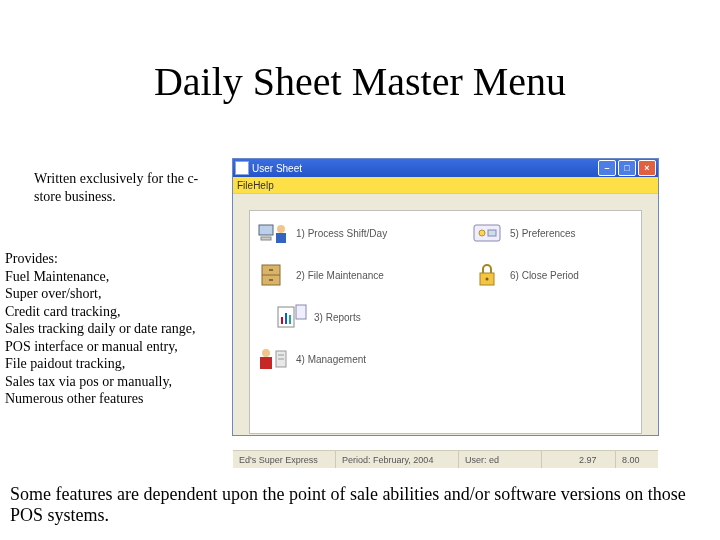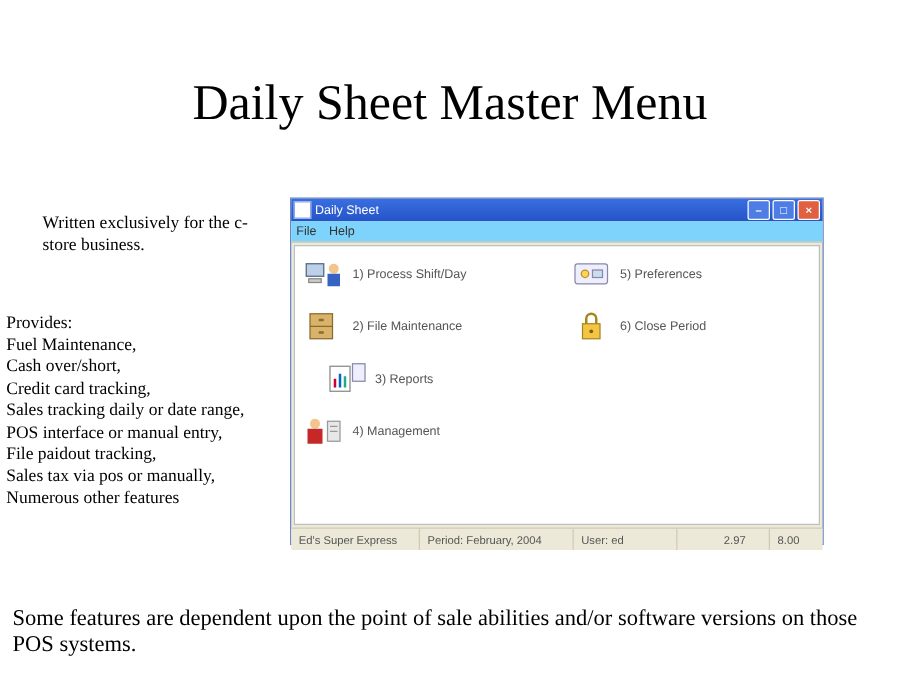--- a/index.html
+++ b/index.html
@@ -10,56 +10,56 @@
   .features .hdr{display:block;}
   .footnote{position:absolute;top:484px;left:10px;font-size:18px;}
   
   .appwin{position:absolute;top:158px;left:232px;width:425px;height:276px;border:1px solid #6b89c8;font-family:Tahoma,Arial,sans-serif;font-size:10px;color:#000;background:#ece9d8;}
   .titlebar{height:18px;background:linear-gradient(#3a6ee0,#2454c8);display:flex;align-items:center;padding:0 2px;}
   .titlebar .appicon{width:12px;height:12px;background:#fff;border:1px solid #8aa6e0;margin-right:3px;}
   .titlebar .t{color:#fff;font-size:10px;flex:1;}
   .winbtn{width:16px;height:14px;margin-left:2px;border:1px solid #fff;border-radius:2px;display:flex;align-items:center;justify-content:center;font-size:9px;font-weight:bold;color:#fff;}
   .winbtn.min,.winbtn.max{background:#4e7de6;}
   .winbtn.cls{background:#e06040;}
-  .menubar{height:16px;background:#7dd3fc;border-bottom:1px solid #cfcab8;display:flex;align-items:center;padding-left:4px;gap:10px;font-size:10px;color:#333;}
-  .client{position:relative;height:222px;background:#fff;border:1px solid #bfbfbf;margin:2px;}
+  .menubar{height:16px;background:#fde047;border-bottom:1px solid #cfcab8;display:flex;align-items:center;padding-left:4px;font-size:10px;color:#333;}
+  .client{position:relative;height:222px;background:#fff;border:1px solid #bfbfbf;margin:16px;}
   .menuitem{position:absolute;display:flex;align-items:center;gap:6px;}
   .menuitem .ico{width:34px;height:28px;border:0;}
   .menuitem .lbl{font-size:10px;color:#555;white-space:nowrap;}
   
   .ico svg{width:34px;height:28px;}
   .statusbar{height:17px;background:#ece9d8;border-top:1px solid #cfcab8;display:flex;align-items:center;font-size:9px;color:#555;}
   .sb-cell{border-right:1px solid #cfcab8;padding:0 6px;height:100%;display:flex;align-items:center;}
   .sb-spacer{flex:1;}
 </style>
 </head>
 <body>
 
 <div class="slide">
   <div class="title">Daily Sheet Master Menu</div>
   <div class="tagline">Written exclusively for the c-store business.</div>
 
   <div class="features">
     <span class="hdr">Provides:</span>
     <span>Fuel Maintenance,</span><br>
-    <span>Cash over/short,</span><br>
+    <span>Super over/short,</span><br>
     <span>Credit card tracking,</span><br>
     <span>Sales tracking daily or date range,</span><br>
     <span>POS interface or manual entry,</span><br>
     <span>File paidout tracking,</span><br>
     <span>Sales tax via pos or manually,</span><br>
     <span>Numerous other features</span>
   </div>
 
   <div class="footnote">Some features are dependent upon the point of sale abilities and/or software versions on those POS systems.</div>
 
   <div class="appwin">
     <div class="titlebar">
       <div class="appicon"></div>
-      <div class="t">Daily Sheet</div>
+      <div class="t">User Sheet</div>
       <div class="winbtn min">–</div>
       <div class="winbtn max">□</div>
       <div class="winbtn cls">×</div>
     </div>
     <div class="menubar">
       <span>File</span>
       <span>Help</span>
     </div>
     <div class="client">
 

